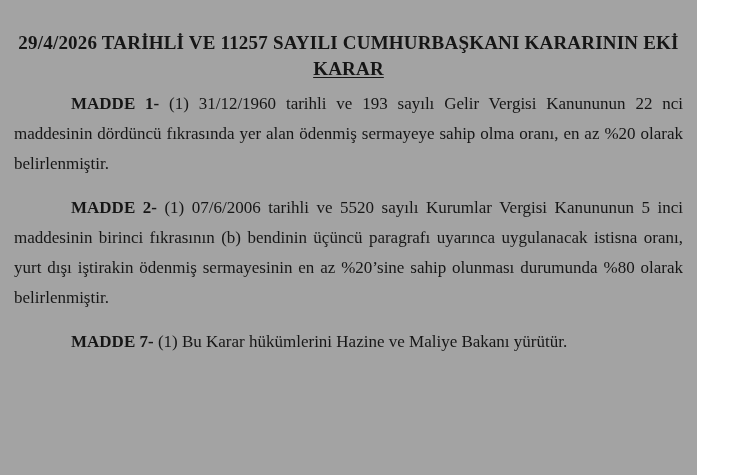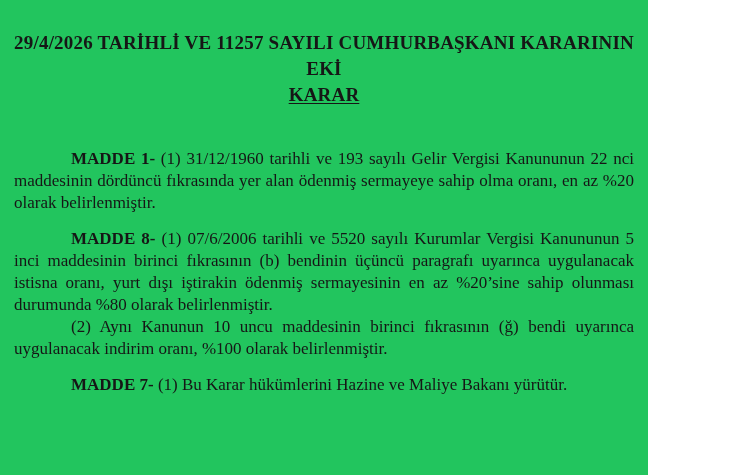--- a/index.html
+++ b/index.html
@@ -1,43 +1,43 @@
 <!DOCTYPE html>
 <html><head>
 <meta charset="utf-8">
 <style>
   html, body { margin: 0; padding: 0; }
   body { background: #ffffff; }
   .page {
     position: relative;
-    width: 648px;
+    width: 697px;
     height: 475px;
-    background: #22c55e;
+    background: #a3a3a3;
     color: #161616;
     font-family: "Liberation Serif", serif;
     overflow: hidden;
     box-sizing: border-box;
   }
   .doc-title {
     padding-top: 30px;
     text-align: center;
     font-weight: bold;
     font-size: 19px;
     line-height: 26px;
     letter-spacing: 0.2px;
   }
   .doc-title .underlined {
     text-decoration: underline;
     text-underline-offset: 2px;
   }
   .doc-body {
-    margin-top: 40px;
+    margin-top: 7px;
     padding: 0 14px;
     font-size: 17px;
-    line-height: 22px;
+    line-height: 30px;
     text-align: justify;
   }
   .article { margin: 0 0 14px 0; }
   .article:last-child { margin-bottom: 0; }
   .article p {
     margin: 0;
     text-indent: 57px;
   }
   .lead { font-weight: bold; }
 </style>
@@ -51,22 +51,21 @@
     <div class="underlined">KARAR</div>
   </div>
 
   <div class="doc-body">
 
     <div class="article">
       <p><span class="lead">MADDE 1- </span><span>(1) 31/12/1960 tarihli ve 193 sayılı Gelir Vergisi Kanununun 22 nci maddesinin dördüncü fıkrasında yer alan ödenmiş sermayeye sahip olma oranı, en az %20 olarak belirlenmiştir.</span></p>
     </div>
 
     <div class="article">
-      <p><span class="lead">MADDE 8- </span><span>(1) 07/6/2006 tarihli ve 5520 sayılı Kurumlar Vergisi Kanununun 5 inci maddesinin birinci fıkrasının (b) bendinin üçüncü paragrafı uyarınca uygulanacak istisna oranı, yurt dışı iştirakin ödenmiş sermayesinin en az %20’sine sahip olunması durumunda %80 olarak belirlenmiştir.</span></p>
-      <p><span>(2) Aynı Kanunun 10 uncu maddesinin birinci fıkrasının (ğ) bendi uyarınca uygulanacak indirim oranı, %100 olarak belirlenmiştir.</span></p>
+      <p><span class="lead">MADDE 2- </span><span>(1) 07/6/2006 tarihli ve 5520 sayılı Kurumlar Vergisi Kanununun 5 inci maddesinin birinci fıkrasının (b) bendinin üçüncü paragrafı uyarınca uygulanacak istisna oranı, yurt dışı iştirakin ödenmiş sermayesinin en az %20’sine sahip olunması durumunda %80 olarak belirlenmiştir.</span></p>
     </div>
 
 
     <div class="article">
       <p><span class="lead">MADDE 7- </span><span>(1) Bu Karar hükümlerini Hazine ve Maliye Bakanı yürütür.</span></p>
     </div>
 
   </div>
 </div>
 

